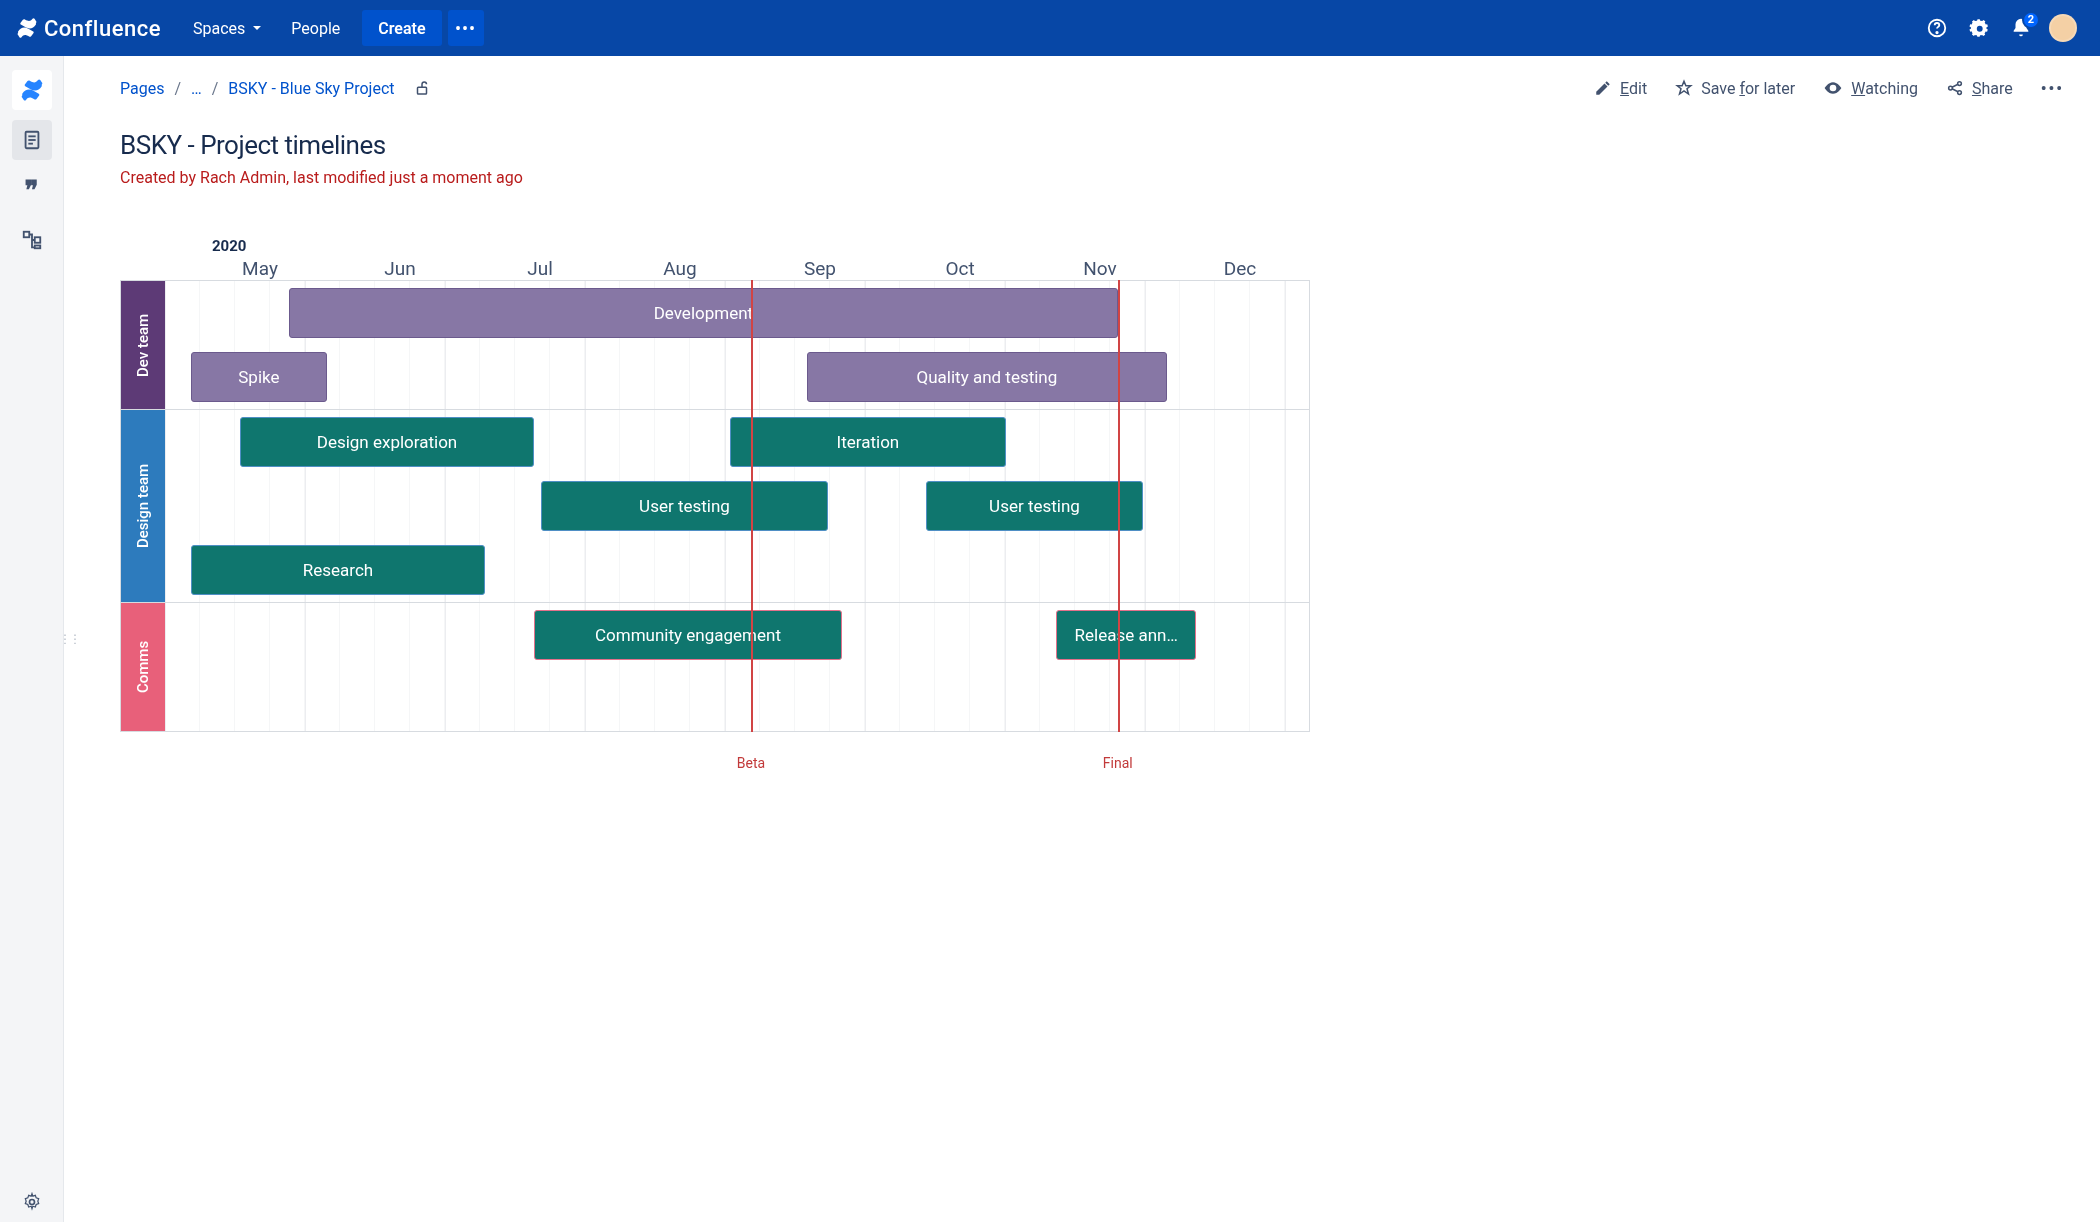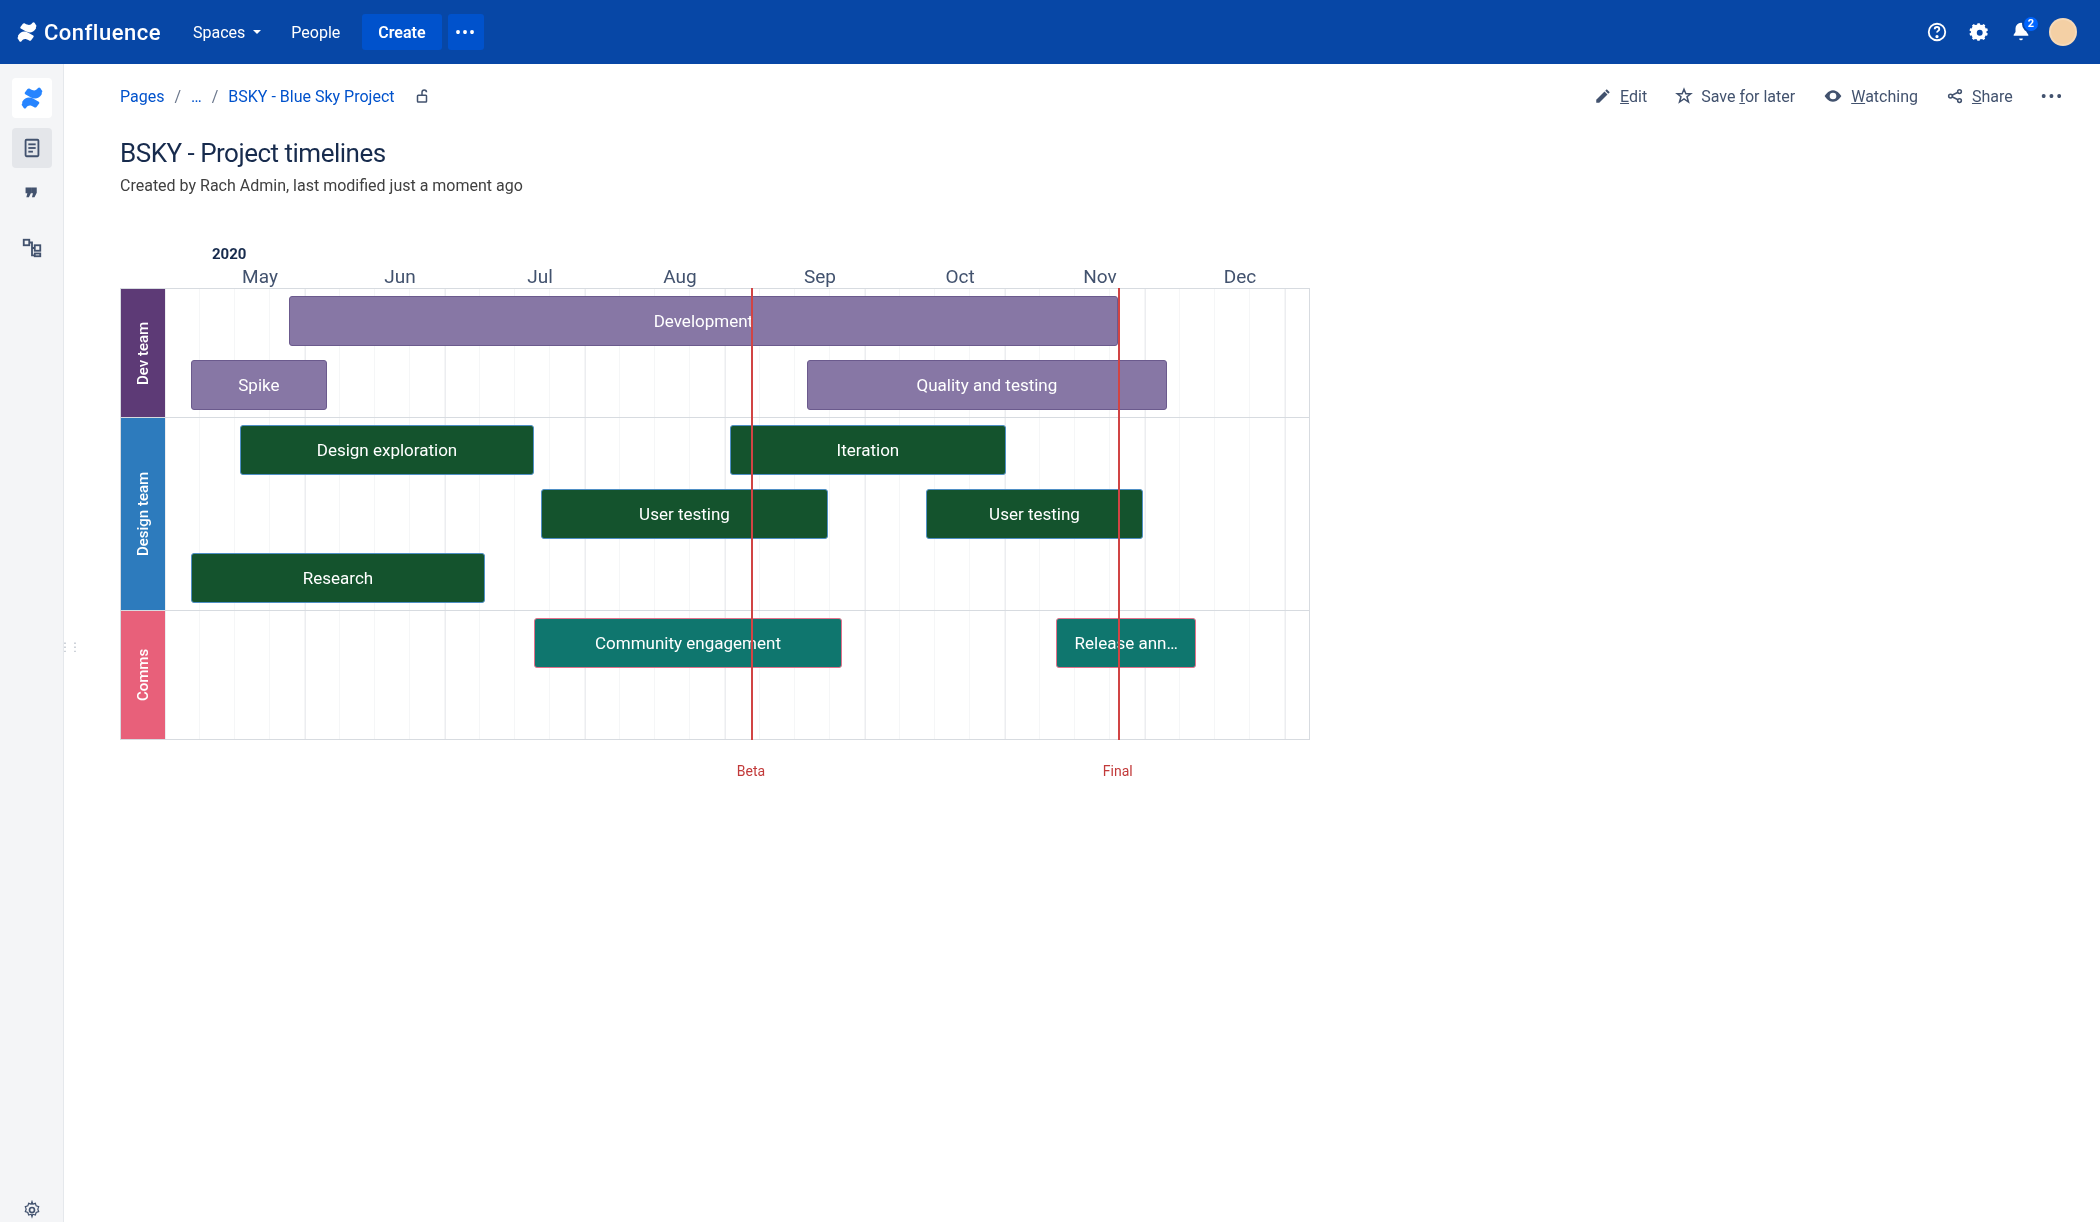--- a/index.html
+++ b/index.html
@@ -1,19 +1,19 @@
 <!DOCTYPE html>
 <html><head>
 <meta charset="utf-8">
 <style>
   * { box-sizing: border-box; margin: 0; padding: 0; }
   body { font-family: -apple-system, BlinkMacSystemFont, "Segoe UI", Roboto, sans-serif; color:#172b4d; background:#fff; }
 
   
-  .topnav { display:flex; align-items:center; height:64px; background:#0747a6; color:#fff; padding:0 16px; }
+  .topnav { display:flex; align-items:center; height:56px; background:#0747a6; color:#fff; padding:0 16px; }
   .nav-logo { display:flex; align-items:center; gap:6px; font-size:22px; font-weight:500; letter-spacing:0.5px; margin-right:18px;}
   .nav-logo svg { height:22px; width:22px; }
   .nav-item { display:flex; align-items:center; gap:6px; padding:0 14px; height:56px; cursor:pointer; font-size:16px; }
   .nav-btn-create { background:#0052cc; border-radius:3px; height:36px; padding:0 16px; display:flex; align-items:center; font-weight:600; margin-left:8px; cursor:pointer; font-size:16px;}
   .nav-btn-more { background:#0052cc; border-radius:3px; height:36px; width:36px; display:flex; align-items:center; justify-content:center; margin-left:6px; cursor:pointer; font-size:18px; letter-spacing:1px;}
   .nav-spacer { flex:1; }
   .nav-search { background:#0b3f86; height:36px; width:290px; border-radius:4px; display:flex; align-items:center; padding:0 12px; color:#ccc; margin-right:16px; }
   .nav-search input { background:transparent; border:none; color:#fff; flex:1; font-size:15px; outline:none;}
   .nav-search input::placeholder { color:#d0d7e5; }
   .nav-icon { width:34px; height:34px; display:flex; align-items:center; justify-content:center; margin:0 4px; cursor:pointer; position:relative; }
@@ -35,21 +35,21 @@
   .crumbs { display:flex; align-items:center; gap:10px; color:#0052cc; font-size:16px; }
   .crumbs a { color:#0052cc; text-decoration:none; cursor:pointer;}
   .crumbs .sep { color:#6b778c; }
   .crumb-lock { color:#42526e; margin-left:8px; }
   .head-actions { margin-left:auto; display:flex; align-items:center; gap:28px; color:#42526e; font-size:16px; }
   .head-act { display:flex; align-items:center; gap:8px; cursor:pointer; }
   .head-act .ul { text-decoration:underline; }
   .more-dots { cursor:pointer; letter-spacing:2px; font-weight:700; color:#42526e; }
 
   .page-title { font-size:26px; font-weight:400; color:#172b4d; margin-top:32px; letter-spacing:-0.5px;}
-  .byline { color:#404040; font-size:16px; margin-top:8px; }
+  .byline { color:#b91c1c; font-size:16px; margin-top:8px; }
 
   
   .gantt-wrap { margin-top:50px; }
   .gantt { position:relative; }
   .gantt-head { margin-left:70px; }
   .year { font-size:15px; font-weight:700; color:#172b4d; margin-left:22px; }
   .months { display:flex; margin-top:2px; }
   .month-col { width:140px; text-align:center; font-size:19px; color:#42526e; }
 
   .gantt-body { border:1px solid #d7dbe0; border-top:none; position:relative; overflow:hidden;}
@@ -63,21 +63,21 @@
   .track-row { height:64px; position:relative; }
   .lane-tracks::before { content:""; position:absolute; inset:0; background-image:repeating-linear-gradient(to right, #ecedf0 0 1px, transparent 1px 140px); pointer-events:none;}
   .lane-tracks .subgrid { position:absolute; inset:0; background-image:
       repeating-linear-gradient(to right, transparent 0 34px, #f0f1f3 34px 35px),
       repeating-linear-gradient(to right, transparent 0 69px, #f0f1f3 69px 70px),
       repeating-linear-gradient(to right, transparent 0 104px, #f0f1f3 104px 105px);
       background-size:140px 100%; opacity:0.6; pointer-events:none;}
 
   .bar { position:absolute; height:50px; top:7px; border-radius:3px; display:flex; align-items:center; justify-content:center; color:#fff; font-size:17px; padding:0 12px; white-space:nowrap; overflow:hidden; text-overflow:ellipsis;}
   .bar.purple { background:#8777a5; border:1px solid #6b5a8d;}
-  .bar.blue { background:#14532d; border:1px solid #4f8fc5;}
+  .bar.blue { background:#0f766e; border:1px solid #4f8fc5;}
   .bar.pink { background:#0f766e; border:1px solid #e3718b;}
 
   .milestone-line { position:absolute; top:0; bottom:-20px; width:2px; background:#d14444; }
   .milestone-label { position:absolute; bottom:-40px; transform:translateX(-50%); color:#c23a3a; font-size:14px; }
 
   .drag-handle { position:absolute; left:-5px; top:50%; transform:translateY(-50%); color:#b3bac5; font-size:12px; letter-spacing:-2px; cursor:col-resize;}
 
   
   .ic { display:inline-flex; }
 </style>

